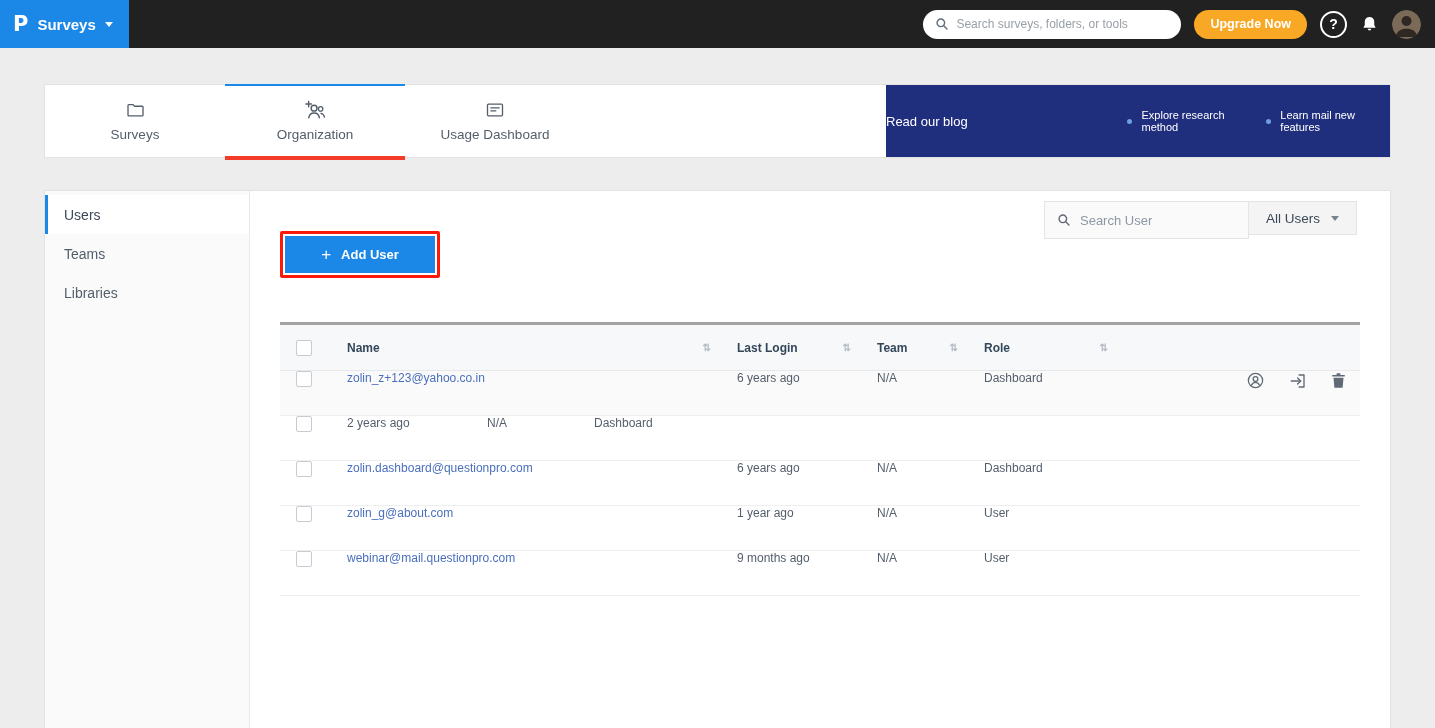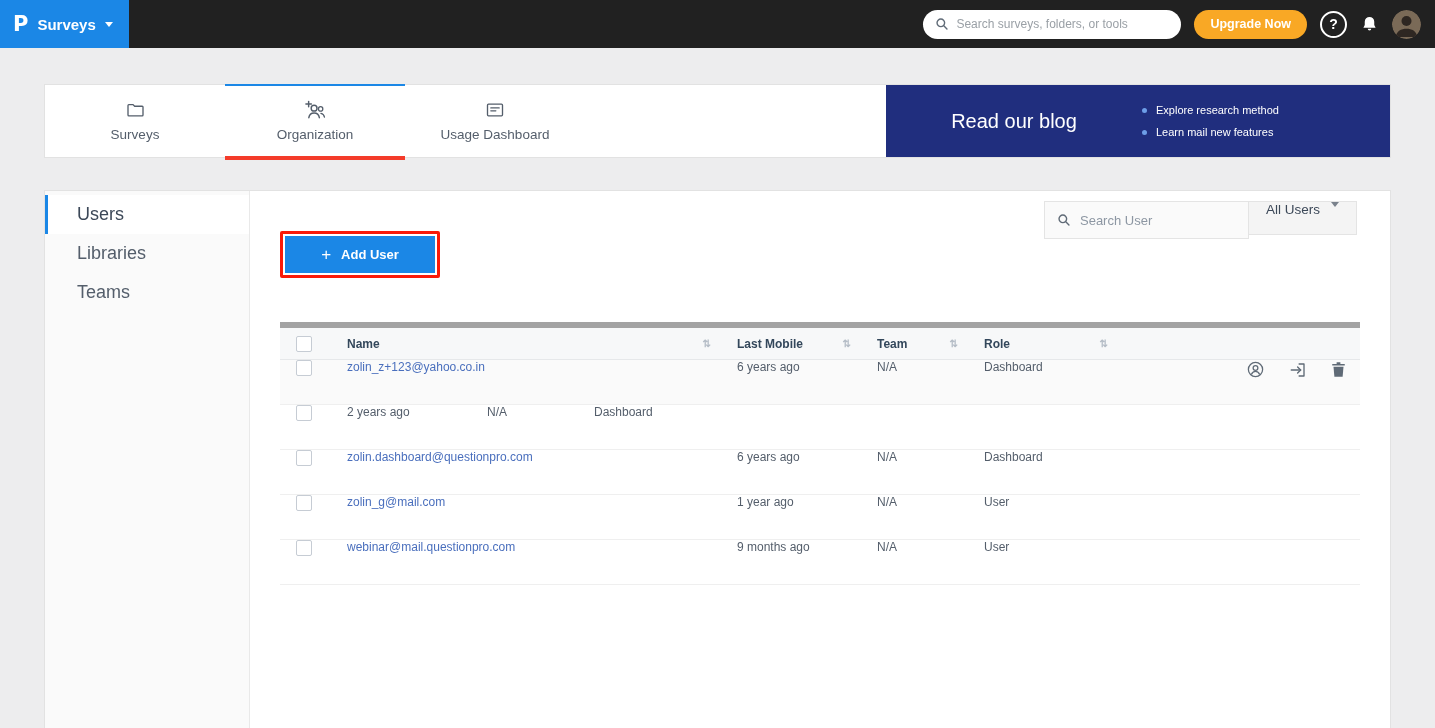--- a/index.html
+++ b/index.html
@@ -21,46 +21,46 @@
   .icon-circle{width:27px;height:27px;border-radius:50%;border:2px solid #fff;color:#fff;display:flex;align-items:center;justify-content:center;font-size:14px;font-weight:700;cursor:pointer}
   .bell{cursor:pointer;display:flex}
   .avatar{width:29px;height:29px;border-radius:50%;overflow:hidden;cursor:pointer;display:flex}
 
   
   .tabcard{margin:36px 44px 0;height:74px;background:#fff;border:1px solid #e2e2e2;display:flex}
   .tab{width:180px;display:flex;flex-direction:column;align-items:center;justify-content:center;gap:7px;color:#545e6b;font-size:13.5px;cursor:pointer;position:relative}
   .tab.active::before{content:"";position:absolute;left:0;right:0;top:-1px;height:2px;background:#1b87e6}
   .tab.active::after{content:"";position:absolute;left:0;right:0;bottom:-3px;height:4px;background:#f43b2a}
   .blog{margin-left:auto;align-self:stretch;width:504px;background:#202e7e;display:flex;align-items:center;color:#fff}
-  .blog-title{width:256px;text-align:center;font-size:20px;cursor:pointer}
-  .blog-bullets{display:flex;flex-direction:column;gap:10px;font-size:11px}
+  .blog-title{width:256px;text-align:left;font-size:13px;cursor:pointer}
+  .blog-bullets{display:flex;flex-direction:row;gap:10px;font-size:11px}
   .bullet{display:flex;align-items:center;gap:9px}
   .dot{width:5px;height:5px;border-radius:50%;background:#6d9ee8;flex:none}
 
   
   .main{margin:32px 44px 0;height:539px;background:#fff;border:1px solid #e2e2e2;border-bottom:none;display:flex}
   .sidebar{width:205px;background:#fafafa;border-right:1px solid #e9e9e9;padding-top:4px}
-  .side-item{height:39px;display:flex;align-items:center;padding-left:29px;font-size:18px;color:#545e6b;cursor:pointer;border-left:3px solid transparent}
+  .side-item{height:39px;display:flex;align-items:center;padding-left:16px;font-size:14px;color:#545e6b;cursor:pointer;border-left:3px solid transparent}
   .side-item.active{background:#fff;border-left-color:#1b87e6;color:#3c4858}
   .content{flex:1;position:relative;padding:0 30px}
 
   .controls{position:absolute;top:10px;right:33px;display:flex}
   .search-user{width:205px;height:34px;background:#fafafa;border:1px solid #e4e4e4;display:flex;align-items:center;gap:9px;padding:18px 12px}
   .search-user input{flex:1;border:none;outline:none;background:transparent;font-size:13px;color:#545e6b;font-family:inherit;min-width:0}
   .search-user input::placeholder{color:#8d97a3}
-  .filter{height:34px;background:#f4f4f4;border:1px solid #e4e4e4;border-left:none;display:flex;align-items:flex-start;gap:11px;padding:0 17px;font-size:13.5px;color:#3c4858;cursor:pointer}
+  .filter{height:34px;background:#f4f4f4;border:1px solid #e4e4e4;border-left:none;display:flex;align-items:center;gap:11px;padding:0 17px;font-size:13.5px;color:#3c4858;cursor:pointer}
   .caret-dark{width:0;height:0;border-left:4px solid transparent;border-right:4px solid transparent;border-top:5px solid #7a828c}
 
   .annotation{display:inline-block;border:3px solid #fa1a0a;padding:2px;margin-top:40px;border-radius:2px}
   .add-user{width:150px;height:37px;background:#1b87e6;color:#fff;border:none;font-size:13px;font-weight:600;display:flex;align-items:center;justify-content:center;gap:10px;cursor:pointer;font-family:inherit}
   .add-user .plus{font-size:17px;font-weight:400;line-height:1}
 
   
   .table{margin-top:44px}
-  .thead{display:flex;height:38px;background:#f7f8f9;border-top:6px solid #a3a3a3;border-bottom:1px solid #e6e8ea;font-size:12px;font-weight:700;color:#33475b}
+  .thead{display:flex;height:49px;background:#f7f8f9;border-top:3px solid #a3a3a3;border-bottom:1px solid #e6e8ea;font-size:12px;font-weight:700;color:#33475b}
   .trow{display:flex;align-items:flex-start;height:45px;border-bottom:1px solid #efefef;font-size:12px;color:#545e6b}
   .trow.highlight{background:#fafafa}
   .col-check{width:67px;display:flex;align-items:center;padding-left:16px}
   .col-name{width:390px;display:flex;align-items:center}
   .col-login{width:140px;display:flex;align-items:center}
   .col-team{width:107px;display:flex;align-items:center}
   .col-role{width:150px;display:flex;align-items:center}
   .col-actions{flex:1;display:flex;align-items:center;justify-content:flex-end;gap:24px;padding-right:14px}
   .sort{margin-left:auto;margin-right:26px;color:#b4bcc6;font-size:10px;cursor:pointer}
   input[type=checkbox]{appearance:none;-webkit-appearance:none;width:16px;height:16px;border:1px solid #c6ccd4;border-radius:2px;background:#fff;cursor:pointer}
@@ -145,24 +145,24 @@
     </div>
   </div>
 </nav>
 
 <main class="main">
   <aside class="sidebar">
     <div class="side-item active">
         <span>Users</span>
       </div>
     <div class="side-item">
+        <span>Teams</span>
+      </div>
+    <div class="side-item">
         <span>Libraries</span>
-      </div>
-    <div class="side-item">
-        <span>Teams</span>
       </div>
   </aside>
 
   <section class="content">
 
     <div class="controls">
       <div class="search-user">
         <span style="display:flex">
           <svg width="14" height="14" viewBox="0 0 24 24" fill="none" stroke="#5f6a76" stroke-width="2.4" stroke-linecap="round">
               <circle cx="10" cy="10" r="6.5"></circle>
@@ -187,21 +187,21 @@
     <div class="table">
       <div class="thead">
         <div class="col-check">
             <input type="checkbox" style="">
           </div>
         <div class="col-name">
             <span>Name</span>
             <span class="sort">⇅</span>
           </div>
         <div class="col-login">
-            <span>Last Mobile</span>
+            <span>Last Login</span>
             <span class="sort">⇅</span>
           </div>
         <div class="col-team">
             <span>Team</span>
             <span class="sort">⇅</span>
           </div>
         <div class="col-role">
             <span>Role</span>
             <span class="sort">⇅</span>
           </div>
@@ -281,21 +281,21 @@
             <span>Dashboard</span>
           </div>
         <div class="col-actions"></div>
       </div>
 
       <div class="trow">
         <div class="col-check">
             <input type="checkbox" style="">
           </div>
         <div class="col-name">
-            <a class="name-link">zolin_g@mail.com</a>
+            <a class="name-link">zolin_g@about.com</a>
           </div>
         <div class="col-login">
             <span>1 year ago</span>
           </div>
         <div class="col-team">
             <span>N/A</span>
           </div>
         <div class="col-role">
             <span>User</span>
           </div>

